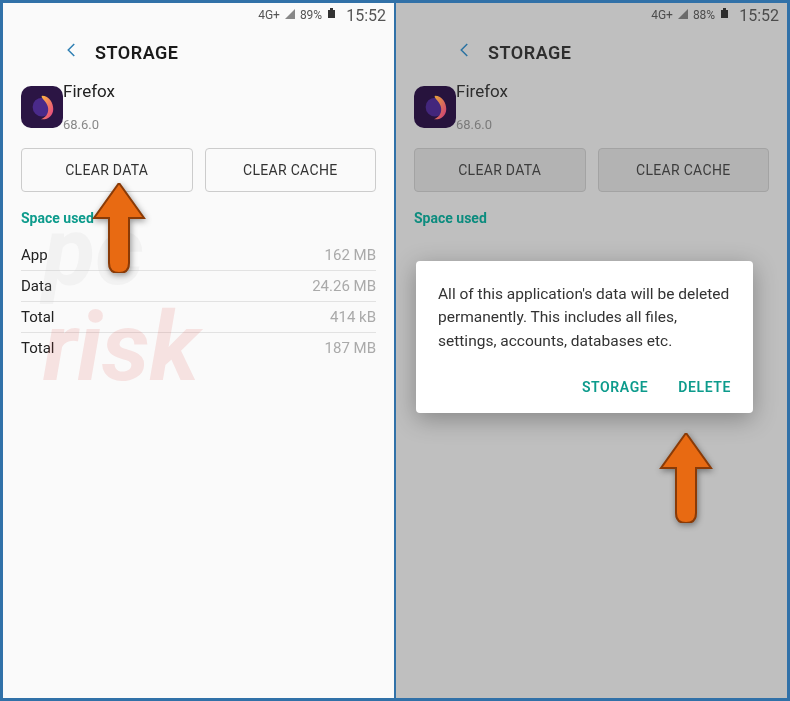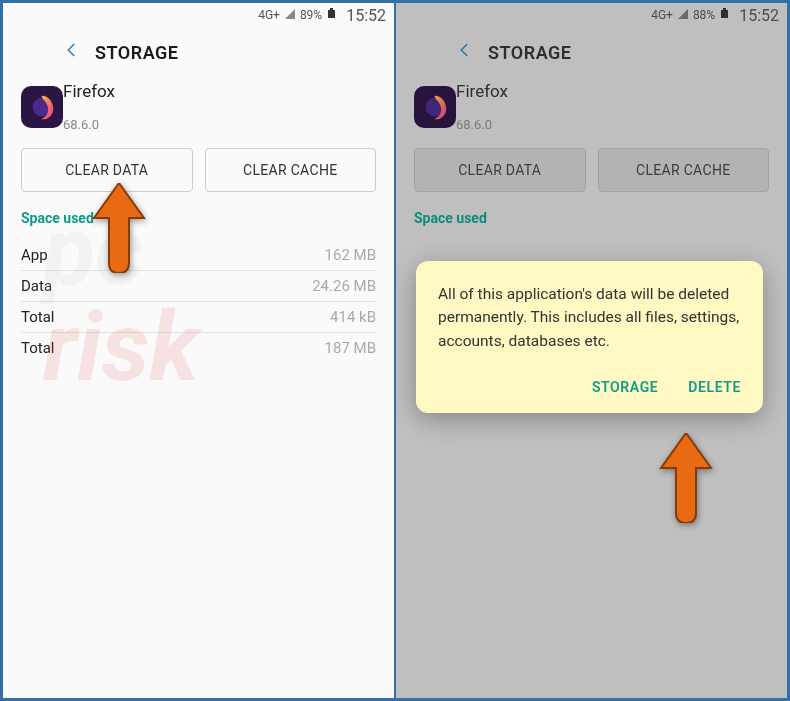--- a/index.html
+++ b/index.html
@@ -96,24 +96,24 @@
   .stat-value { color: #aaa; }
   
   .arrow {
     position: absolute;
     z-index: 50;
   }
   .arrow svg { filter: drop-shadow(1px 2px 3px rgba(0,0,0,0.4)); }
   
   .dialog {
     position: absolute;
-    left: 20px; right: 24px;
+    left: 20px; right: 34px;
     top: 258px;
-    background: #fef9c3;
-    border-radius: 12px;
+    background: #ffffff;
+    border-radius: 4px;
     box-shadow: 0 6px 24px rgba(0,0,0,0.3);
     padding: 22px 22px 10px 22px;
   }
   .dialog-msg {
     font-size: 15.5px;
     color: #333;
     line-height: 1.5;
   }
   .dialog-actions {
     display: flex;

